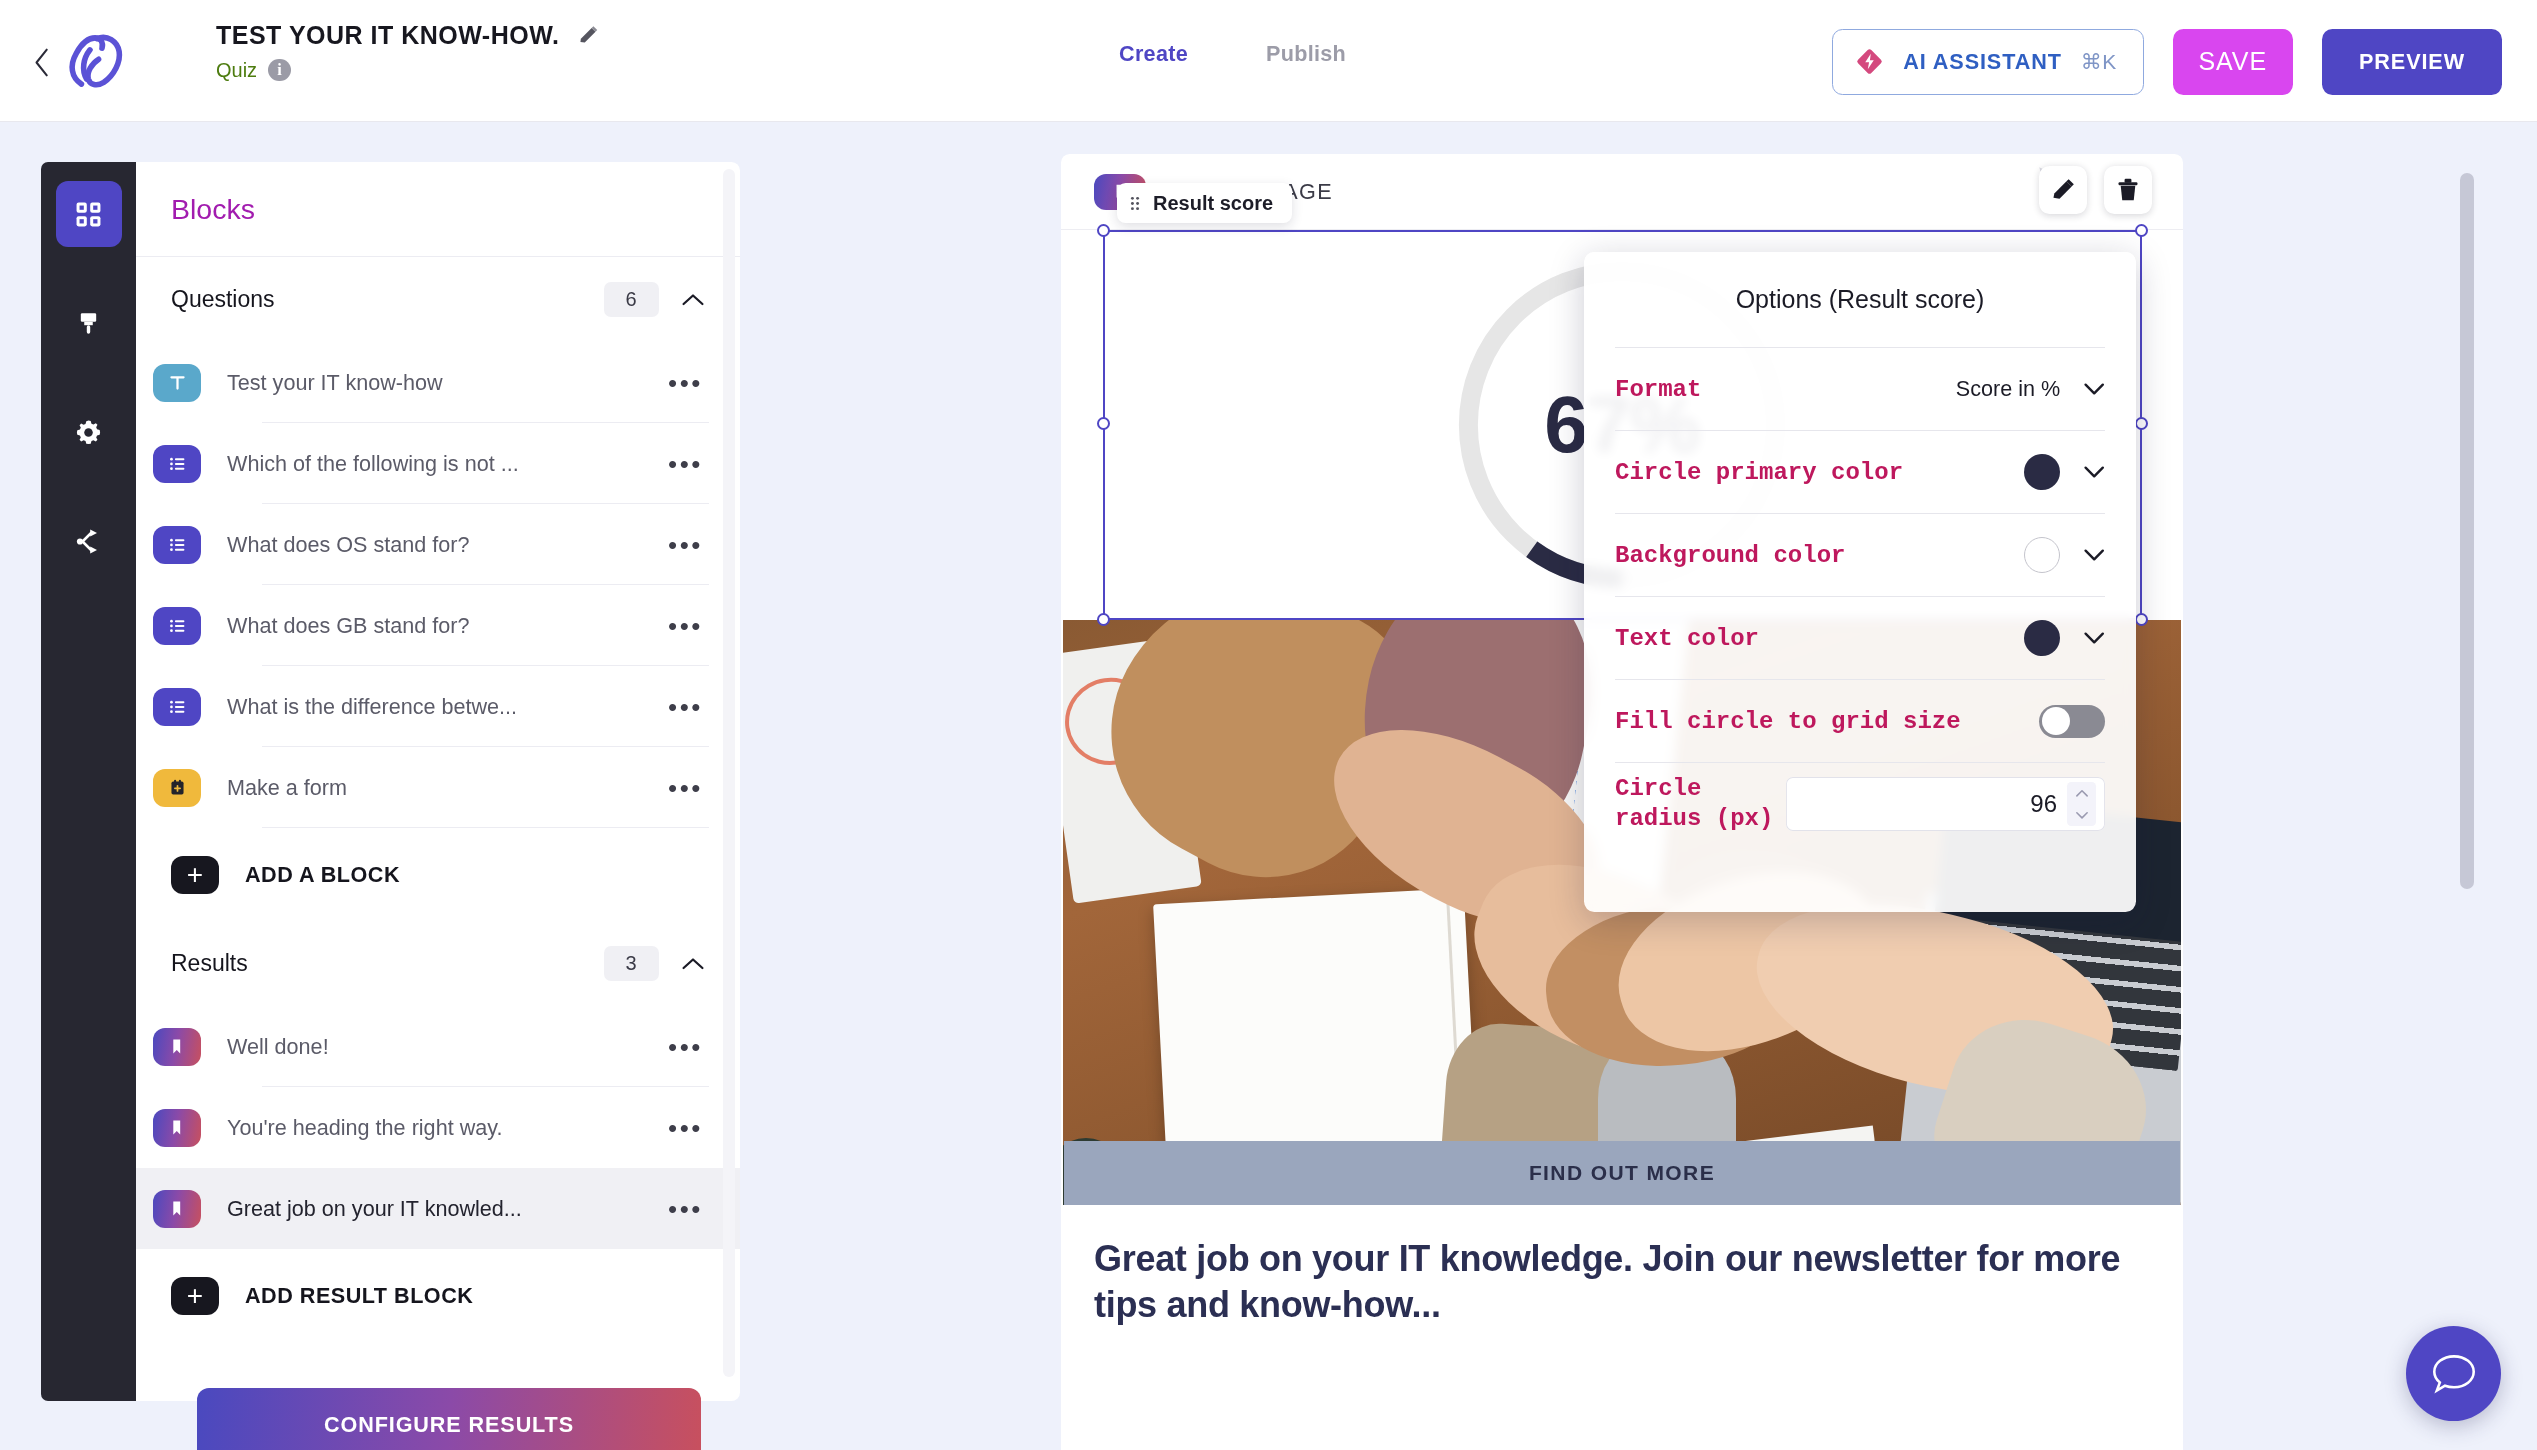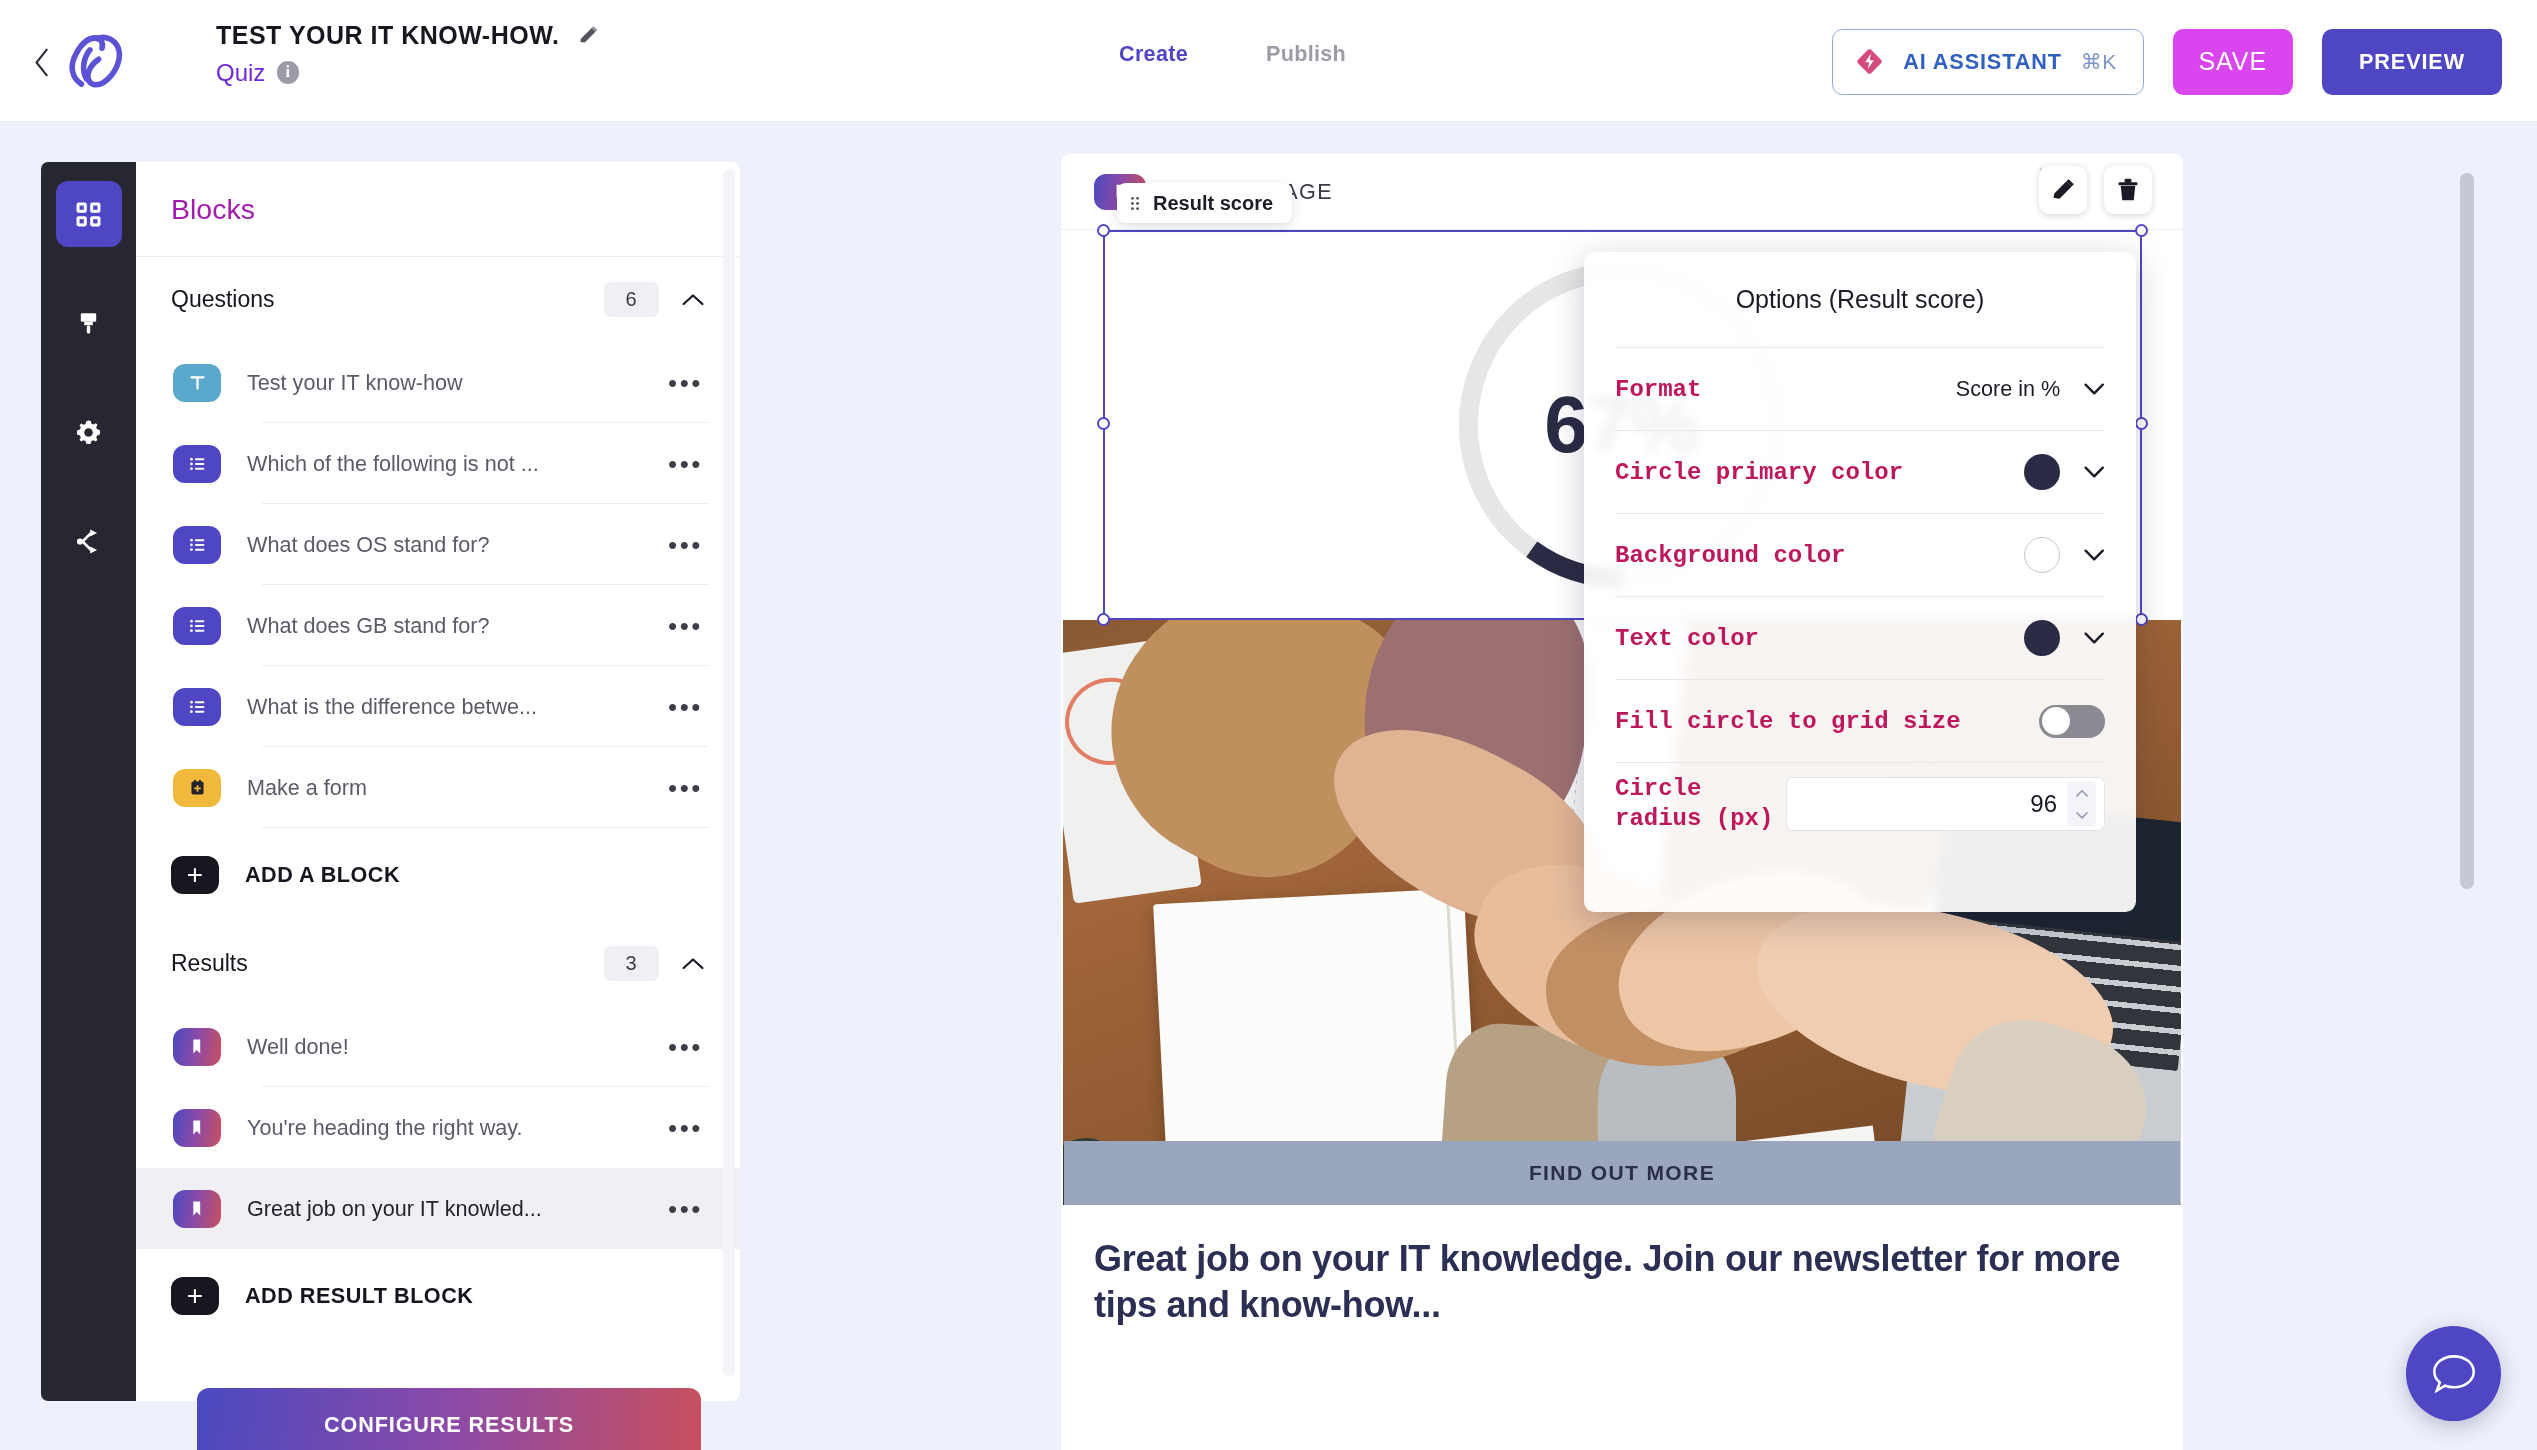--- a/index.html
+++ b/index.html
@@ -26,21 +26,21 @@
   .title-wrap { position: absolute; left: 216px; top: 21px; }
   .quiz-title {
     font-size: 25px; font-weight: bold; letter-spacing: 0.5px;
     color: #17171f; display: inline-block; vertical-align: middle;
   }
   .pencil-small {
     display: inline-block; vertical-align: middle; margin-left: 14px;
     width: 22.4px; height: 22.4px;
   }
   .subtitle-row { margin-top: 8.6px; display: flex; align-items: center; gap: 11.2px; }
-  .subtitle-text { font-size: 24px; color: #6d28d9; text-align: center; }
+  .subtitle-text { font-size: 20px; color: #4d7c0f; text-align: center; }
   .info-badge {
     width: 22.4px; height: 22.4px; border-radius: 50%; background: #9b9ba6;
     color: #fff; font-size: 16.4px; font-weight: bold; font-family: "Liberation Serif", serif;
     display: flex; align-items: center; justify-content: center; line-height: 1;
   }
   .nav-tabs {
     position: absolute; left: 1119px; top: 41px;
     display: flex; gap: 78px; align-items: center;
   }
   .nav-tab { font-size: 21.6px; font-weight: bold; color: #9c9ca8; cursor: pointer; letter-spacing: 0.3px; }
@@ -95,21 +95,21 @@
     height: 85px; display: flex; align-items: center; padding: 0 35px; gap: 0;
   }
   .section-name { font-size: 23px; color: #15151d; flex: 1; }
   .section-count {
     min-width: 55px; height: 35px; padding: 0 12px; border-radius: 7px; background: #f0f0f4;
     font-size: 20px; color: #3a3a46; display: flex; align-items: center; justify-content: center;
   }
   .section-caret { margin-left: 22.4px; width: 24px; height: 24px; display:flex; align-items:center; justify-content:center; }
 
   .block-row {
-    position: relative; height: 81px; display: flex; align-items: center; padding: 0 31px 0 37px; cursor: pointer;
+    position: relative; height: 81px; display: flex; align-items: center; padding: 0 31px 0 17px; cursor: pointer;
   }
   .block-row.selected { background: #f0f0f4; }
   .block-row .divider {
     position: absolute; left: 126px; right: 31px; bottom: 0; height: 0.9px; background: #ececf2;
   }
   .block-icon {
     width: 48px; height: 38px; border-radius: 12px; flex: 0 0 auto;
     display: flex; align-items: center; justify-content: center; margin-right: 26px;
   }
   .bi-text { background: #5aa8cb; }

